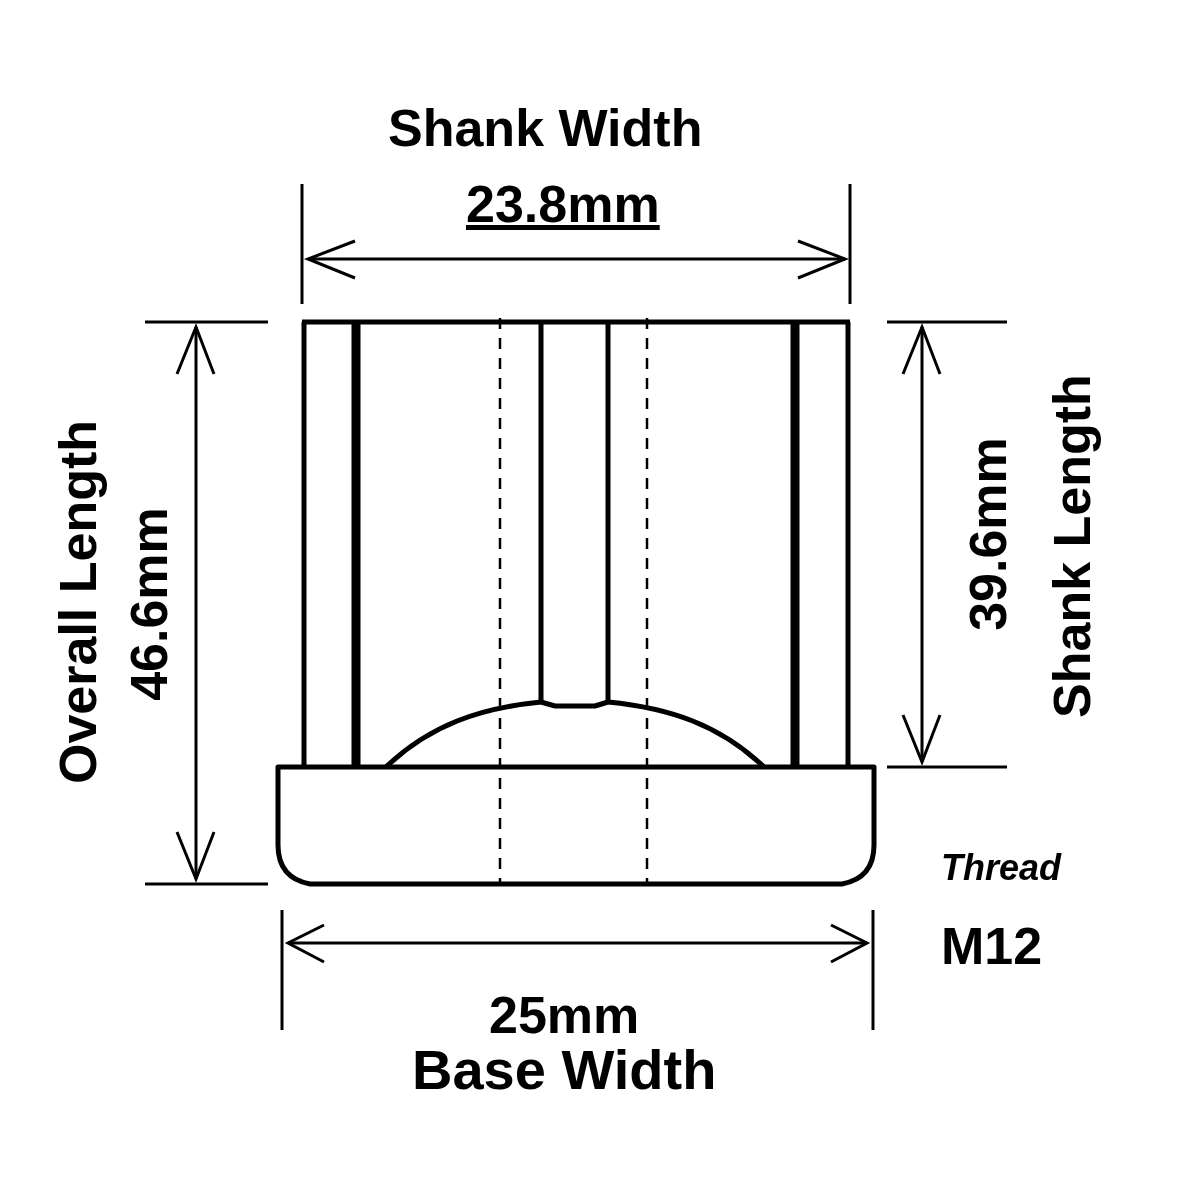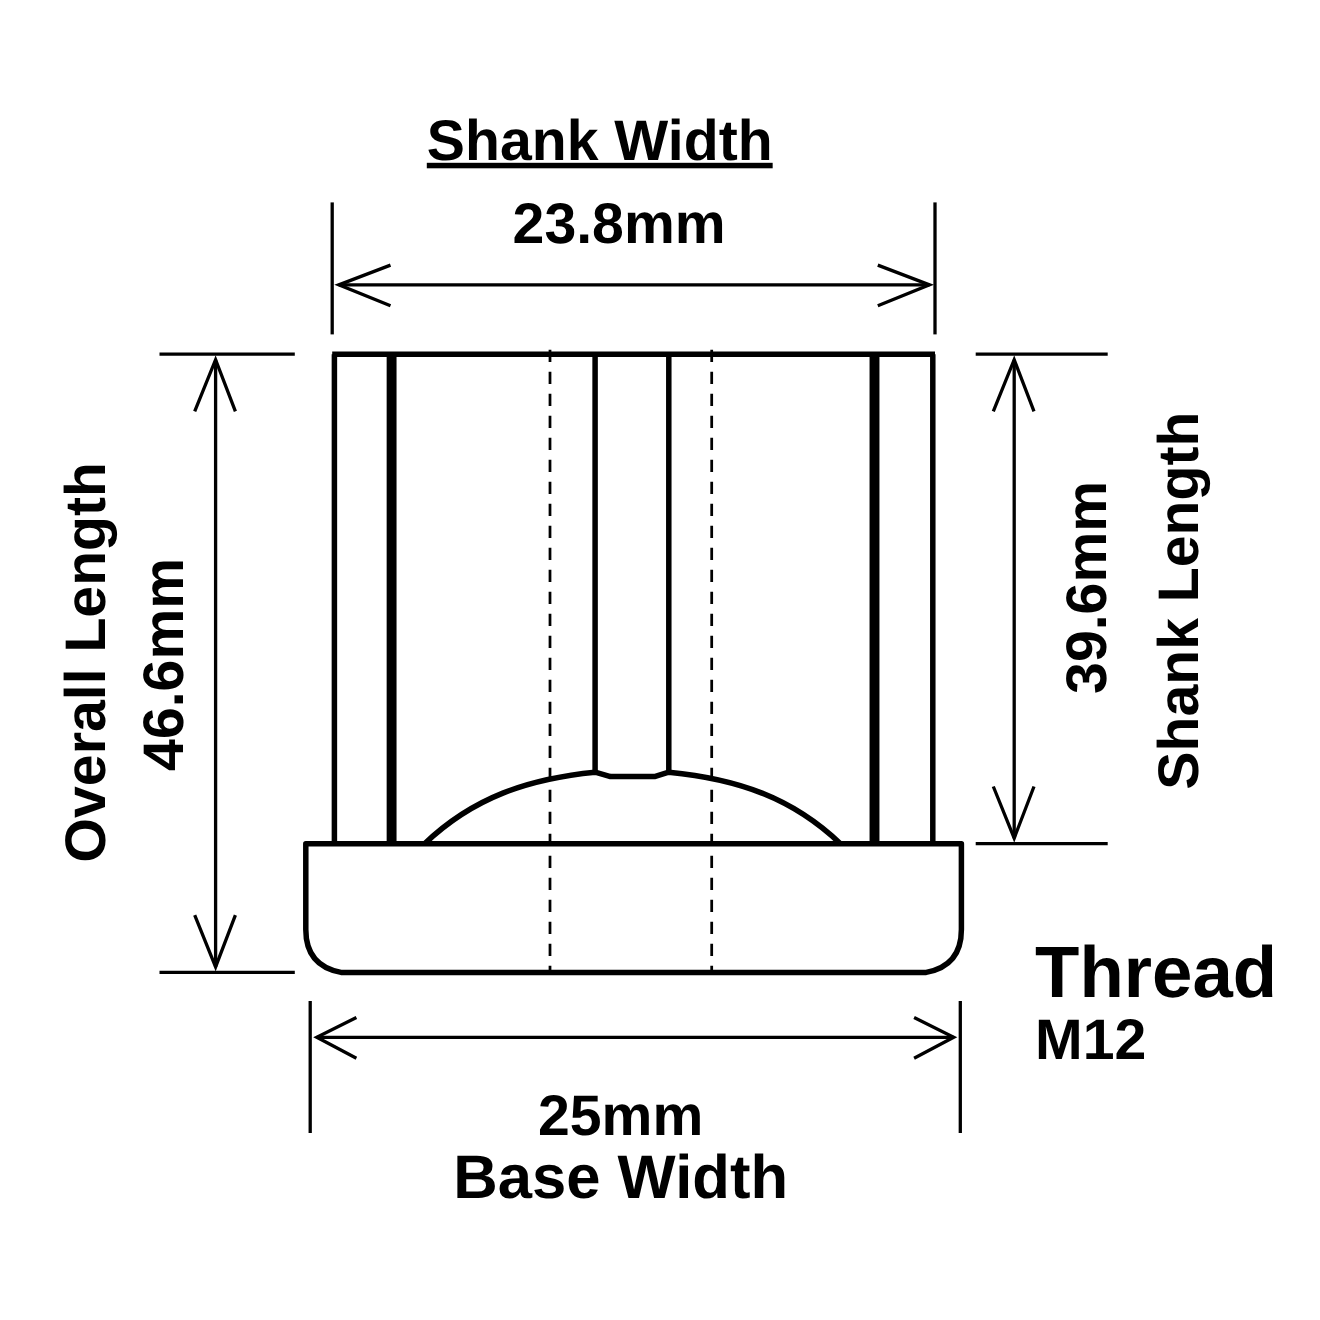--- a/index.html
+++ b/index.html
@@ -61,26 +61,26 @@
 
   <g stroke="#000" stroke-width="3" fill="none">
     <line x1="282" y1="910" x2="282" y2="1030"></line>
     <line x1="873" y1="910" x2="873" y2="1030"></line>
     <line x1="288" y1="943" x2="867" y2="943"></line>
     <polyline points="324,925 288,943 324,962"></polyline>
     <polyline points="831,925 867,943 831,962"></polyline>
   </g>
 </svg>
 
-<div class="lbl" style="left:388px; top:102px; font-size:52px;text-decoration:underline;">Shank Width</div>
-<div class="lbl" style="left:466px; top:178px; font-size:52px;">23.8mm</div>
+<div class="lbl" style="left:388px; top:102px; font-size:52px;">Shank Width</div>
+<div class="lbl" style="left:466px; top:178px; font-size:52px;text-decoration:underline;">23.8mm</div>
 
 <div class="lbl" style="left:-132px; top:576px; width:420px; text-align:center; font-size:52px; transform: rotate(-90deg);">Overall Length</div>
 <div class="lbl" style="left:-11px; top:578px; width:320px; text-align:center; font-size:52px; transform: rotate(-90deg);">46.6mm</div>
 
 <div class="lbl" style="left:828px; top:508px; width:320px; text-align:center; font-size:52px; transform: rotate(-90deg);">39.6mm</div>
 <div class="lbl" style="left:887px; top:520px; width:370px; text-align:center; font-size:52px; transform: rotate(-90deg);">Shank Length</div>
 
-<div class="lbl" style="left:941px; top:850px; font-size:66px;">Thread</div>
+<div class="lbl" style="left:941px; top:850px; font-size:36px;font-style:italic;">Thread</div>
 <div class="lbl" style="left:941px; top:920px; font-size:52px;">M12</div>
 
 <div class="lbl" style="left:489px; top:965px; font-size:52px;margin-top:24px;">25mm</div>
 <div class="lbl" style="left:412px; top:1042px; font-size:56px;">Base Width</div>
 
 </body></html>

